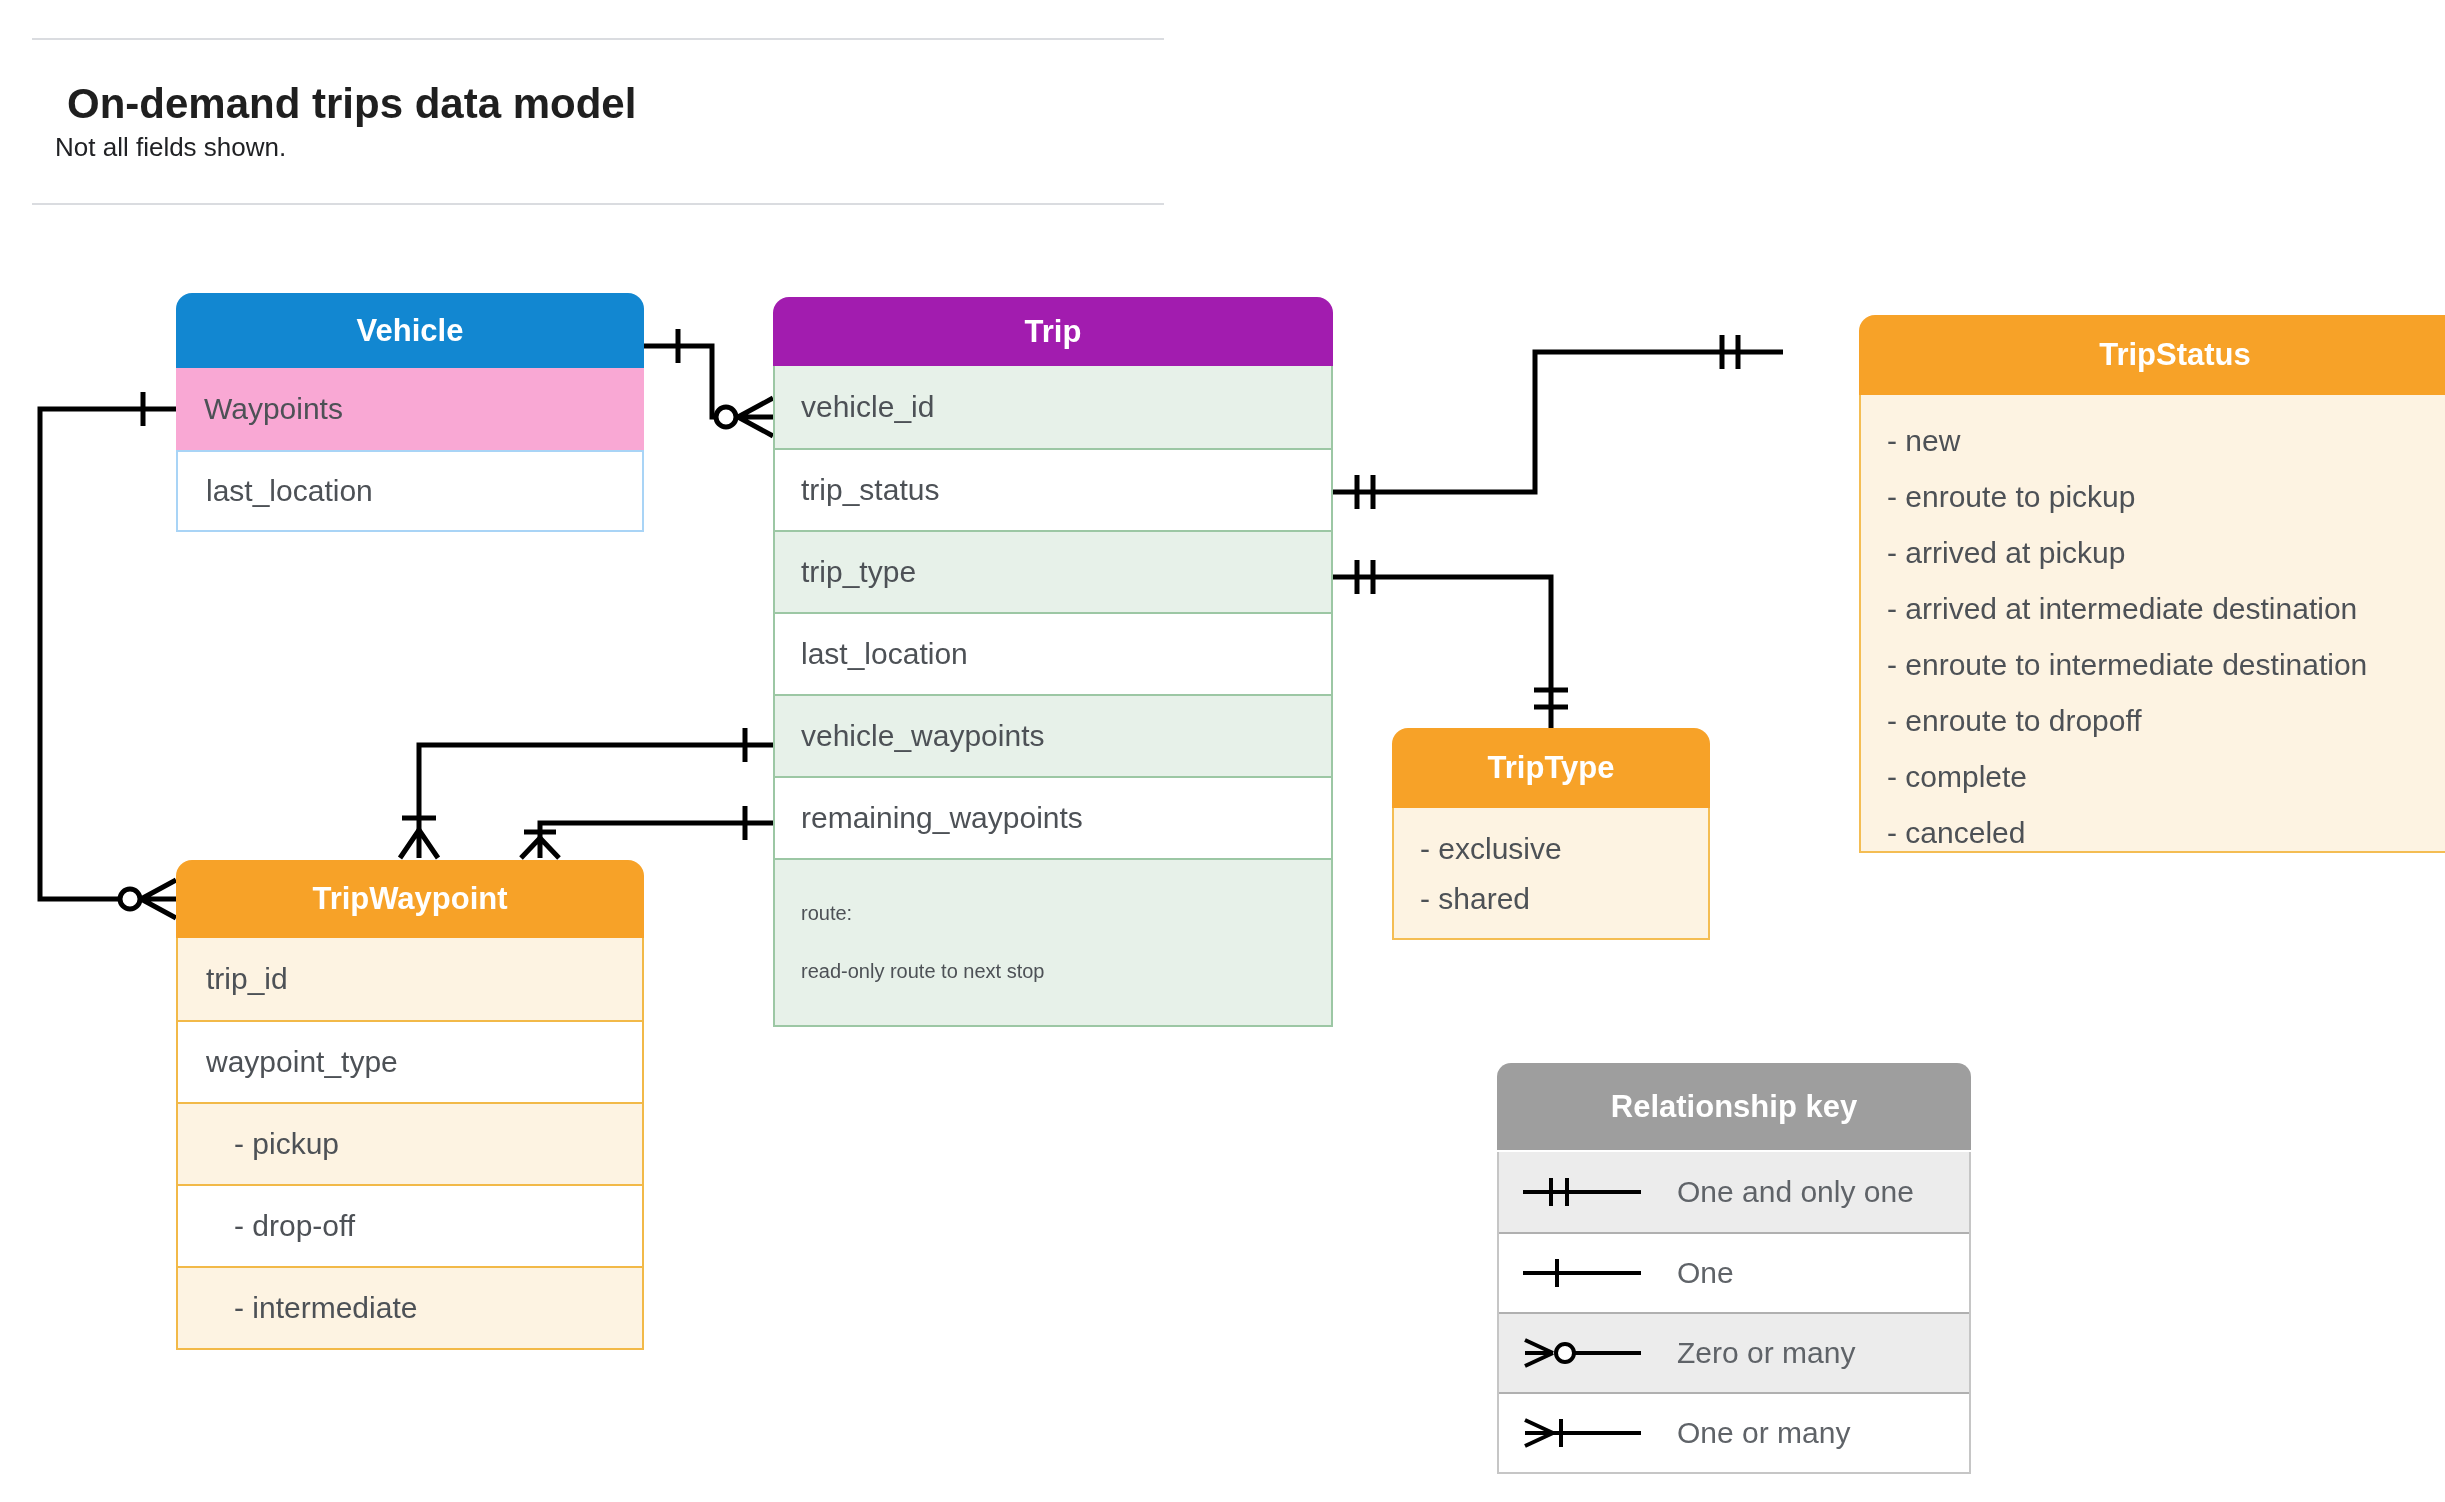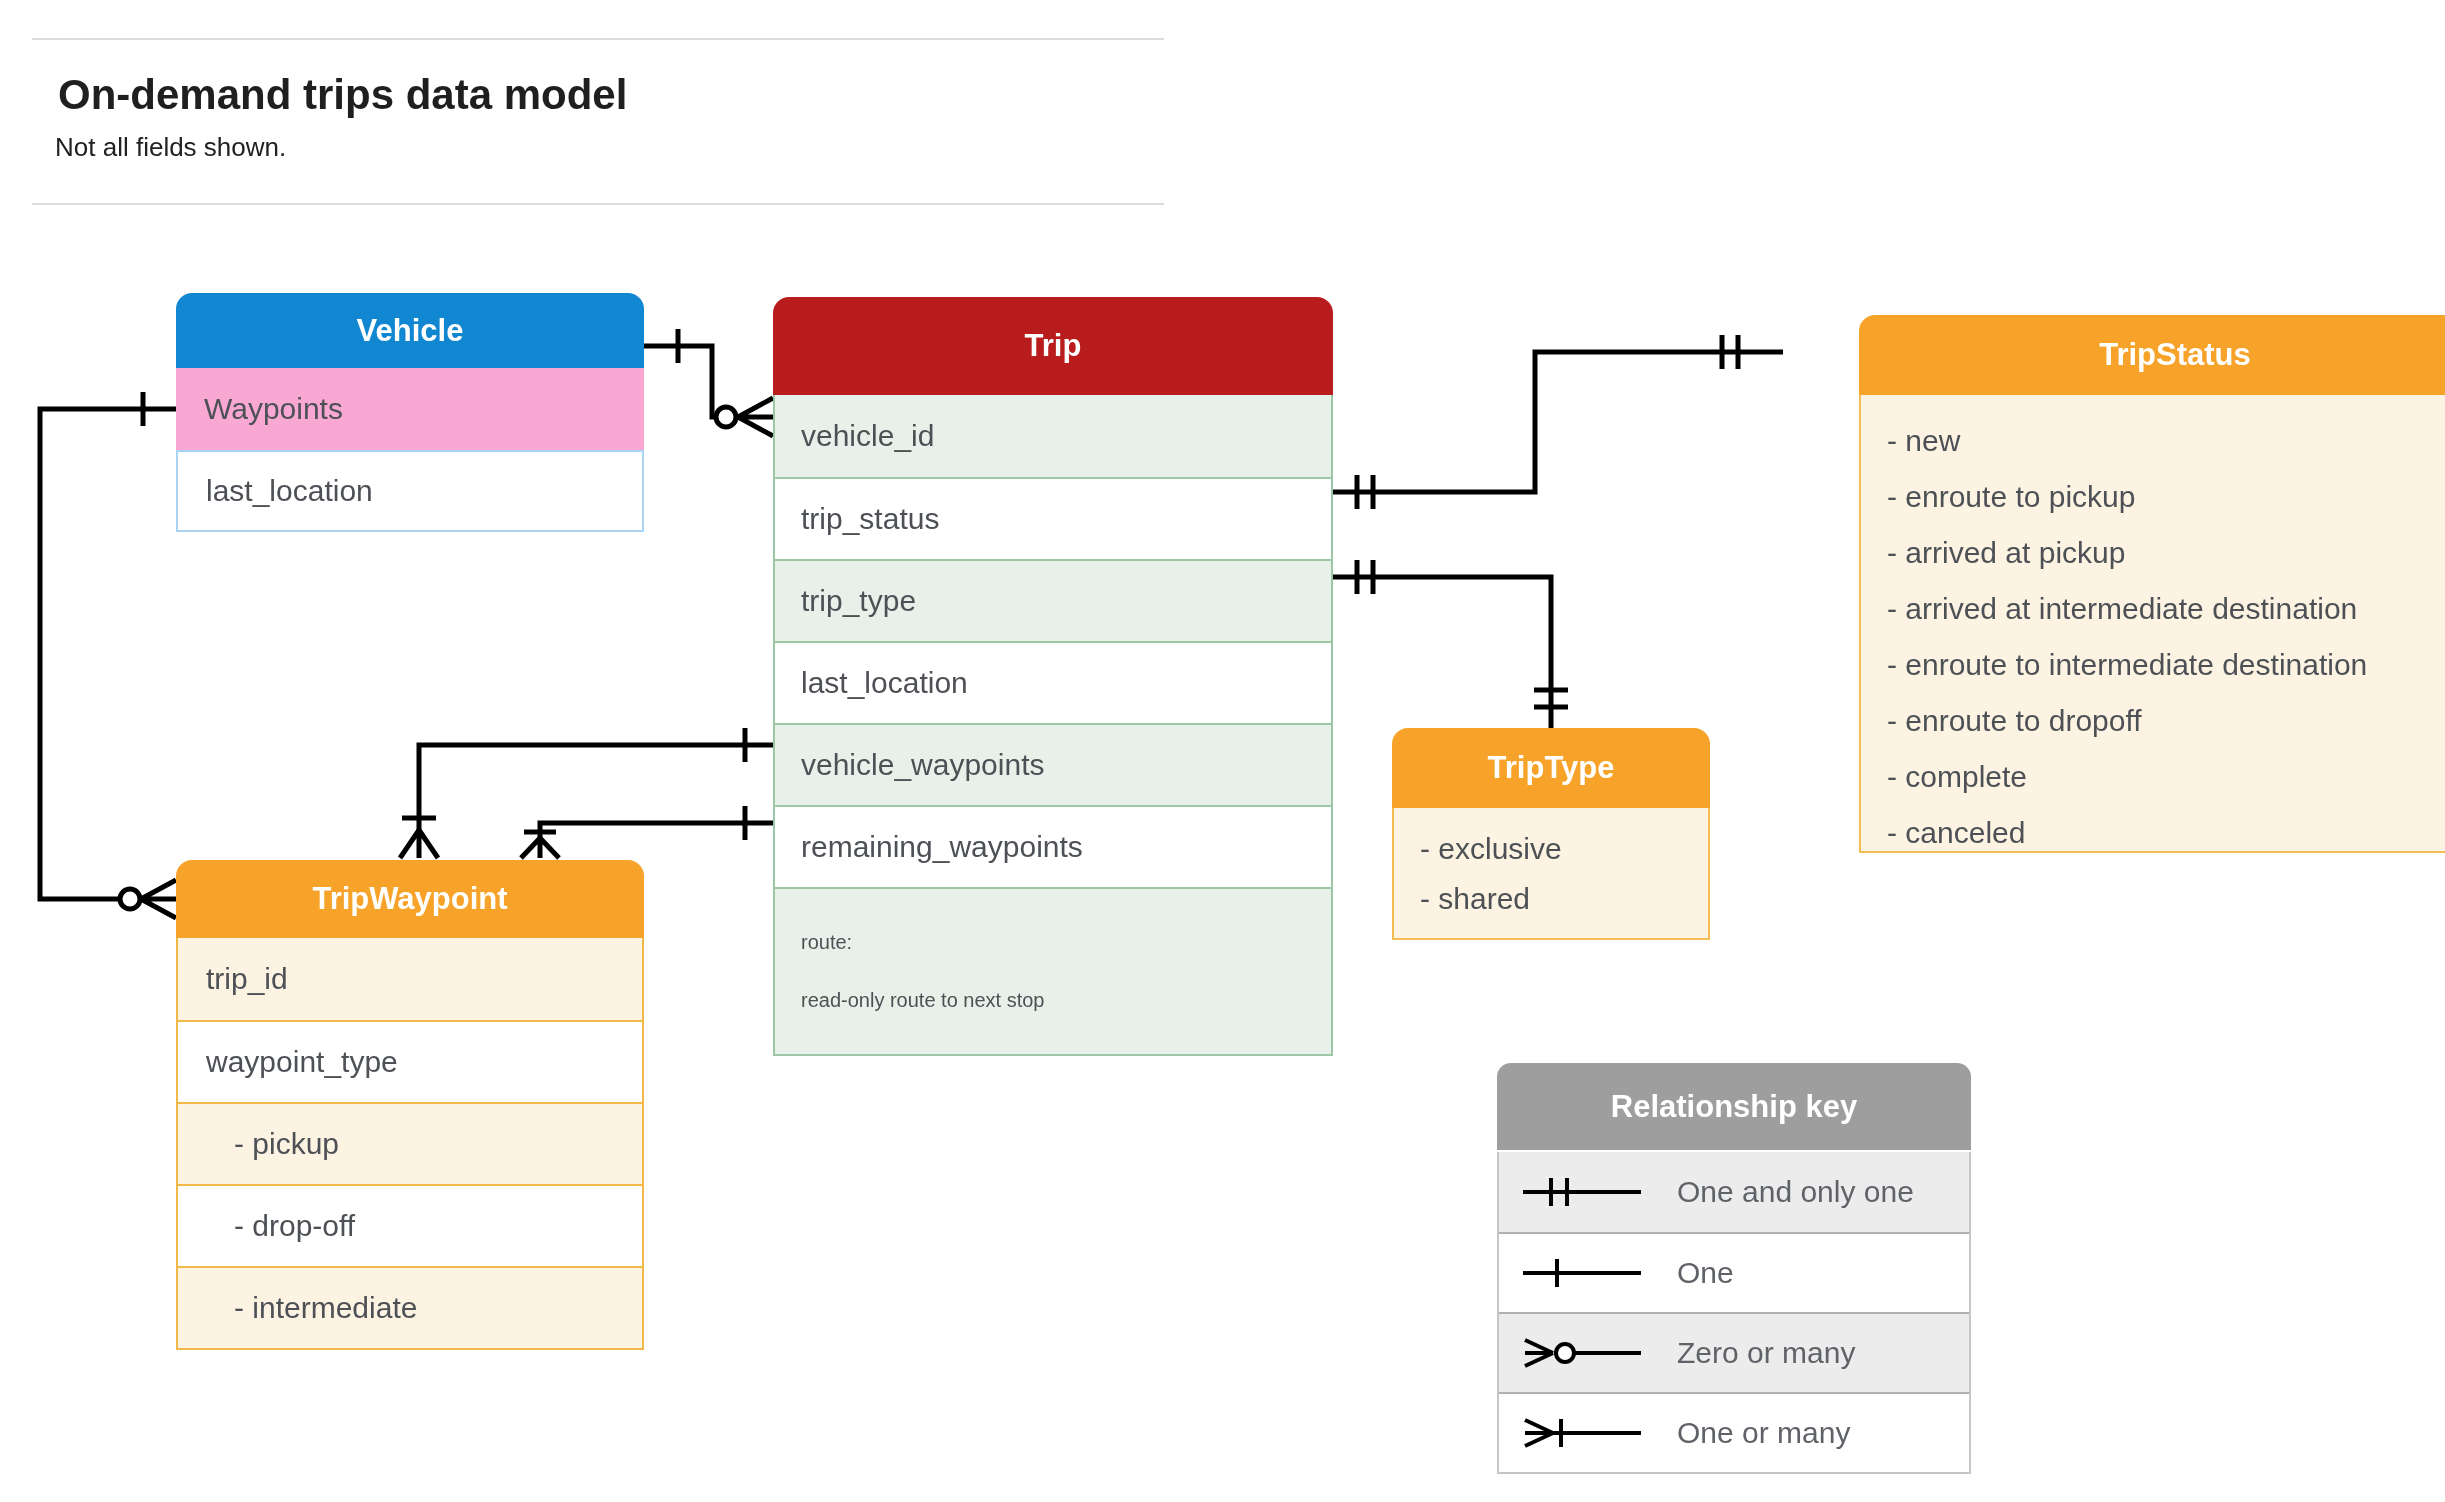--- a/index.html
+++ b/index.html
@@ -3,21 +3,21 @@
 <meta charset="utf-8">
 <style>
   html,body { margin:0; padding:0; background:#ffffff; }
   .canvas {
     position:relative; width:2445px; height:1502px; background:#ffffff;
     font-family:"Liberation Sans", sans-serif; overflow:hidden;
   }
   .rule { position:absolute; left:32px; width:1132px; height:2px; background:#dadce0; }
   .rule-top { top:38px; }
   .rule-bottom { top:203px; }
-  .page-title { position:absolute; left:55px; top:68px; font-size:42px; font-weight:bold; color:#1f1f1f; margin:3px; }
+  .page-title { position:absolute; left:55px; top:68px; font-size:42px; font-weight:bold; color:#1f1f1f; margin:12px; }
   .page-subtitle { position:absolute; left:55px; top:132px; font-size:26px; color:#202124; margin:0; }
 
   .wires { position:absolute; left:0; top:0; width:2445px; height:1502px; pointer-events:none; }
   .wires path, .wires line { stroke:#000000; stroke-width:5; fill:none; }
   .wires circle { fill:#ffffff; stroke:#000000; stroke-width:5; }
 
   .etable { position:absolute; box-sizing:border-box; }
   .thead {
     color:#ffffff; font-weight:bold; font-size:31px;
     display:flex; align-items:center; justify-content:center;
@@ -28,21 +28,21 @@
     height:82px; padding-left:28px; font-size:30px; color:#4d5156; background:#ffffff;
   }
   .row.indent { padding-left:56px; }
 
   
   .vehicle-head { background:#1287d1; height:75px; }
   .vehicle-tint { background:#f9a8d4; }
   .vehicle-white { background:#ffffff; border:2px solid #a9d4f6; }
 
   
-  .trip-head { background:#b91c1c; height:98px; }
+  .trip-head { background:#a21caf; height:69px; }
   .trip-body { border:2px solid #9cc7a4; border-top:none; box-sizing:border-box; }
   .trip-body .row { border-top:2px solid #9cc7a4; padding-left:26px; }
   .trip-body .row:first-child { border-top:none; }
   .trip-tint { background:#e7f1e9; }
   .route-row {
     display:block; height:167px; padding:24px 0 0 26px; box-sizing:border-box;
     font-size:20px; color:#4d5156; line-height:58px;
   }
 
   

